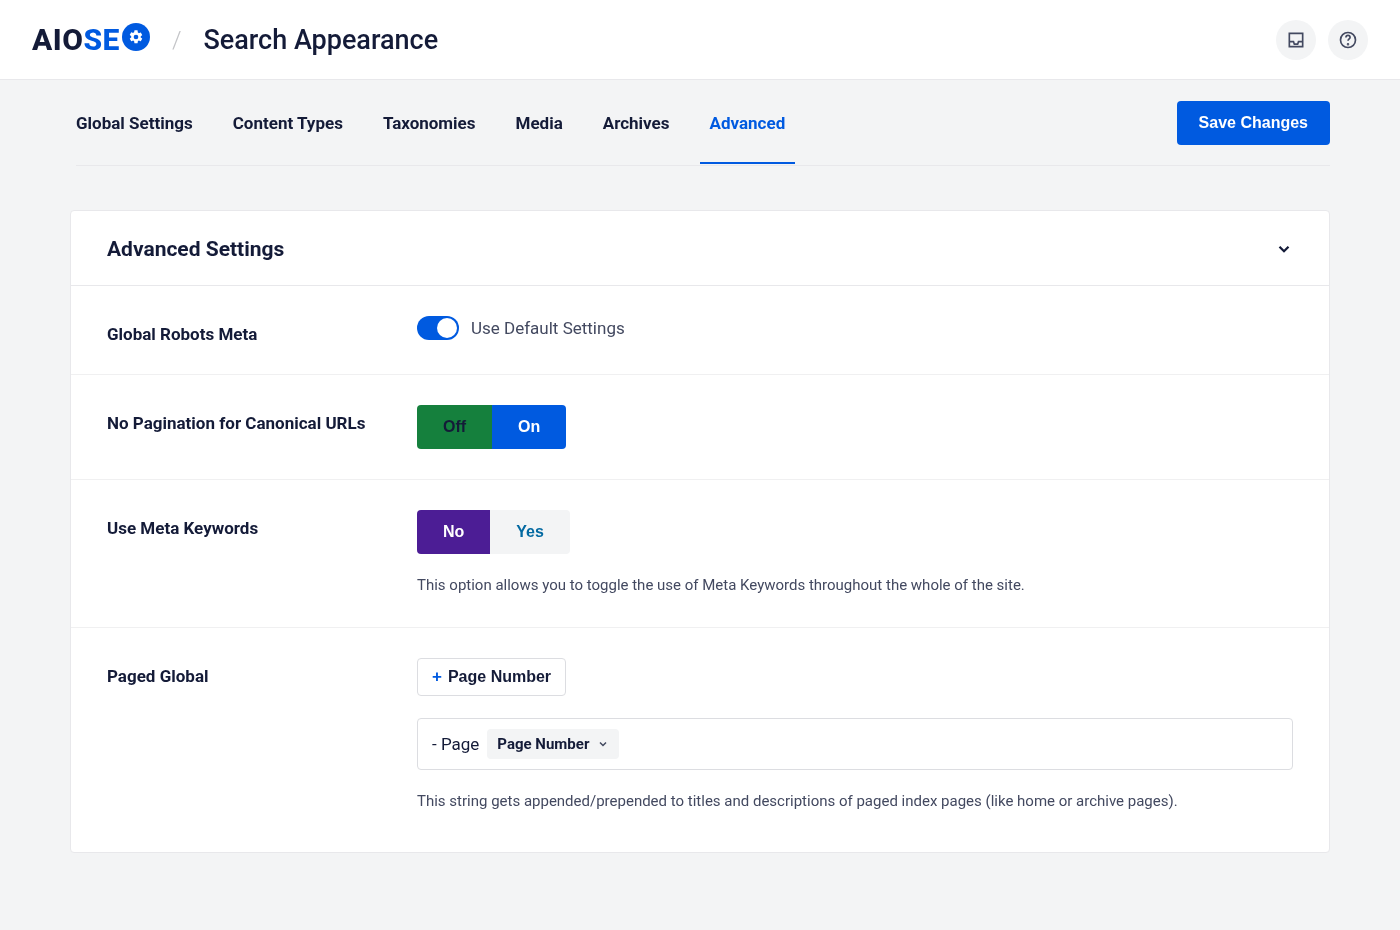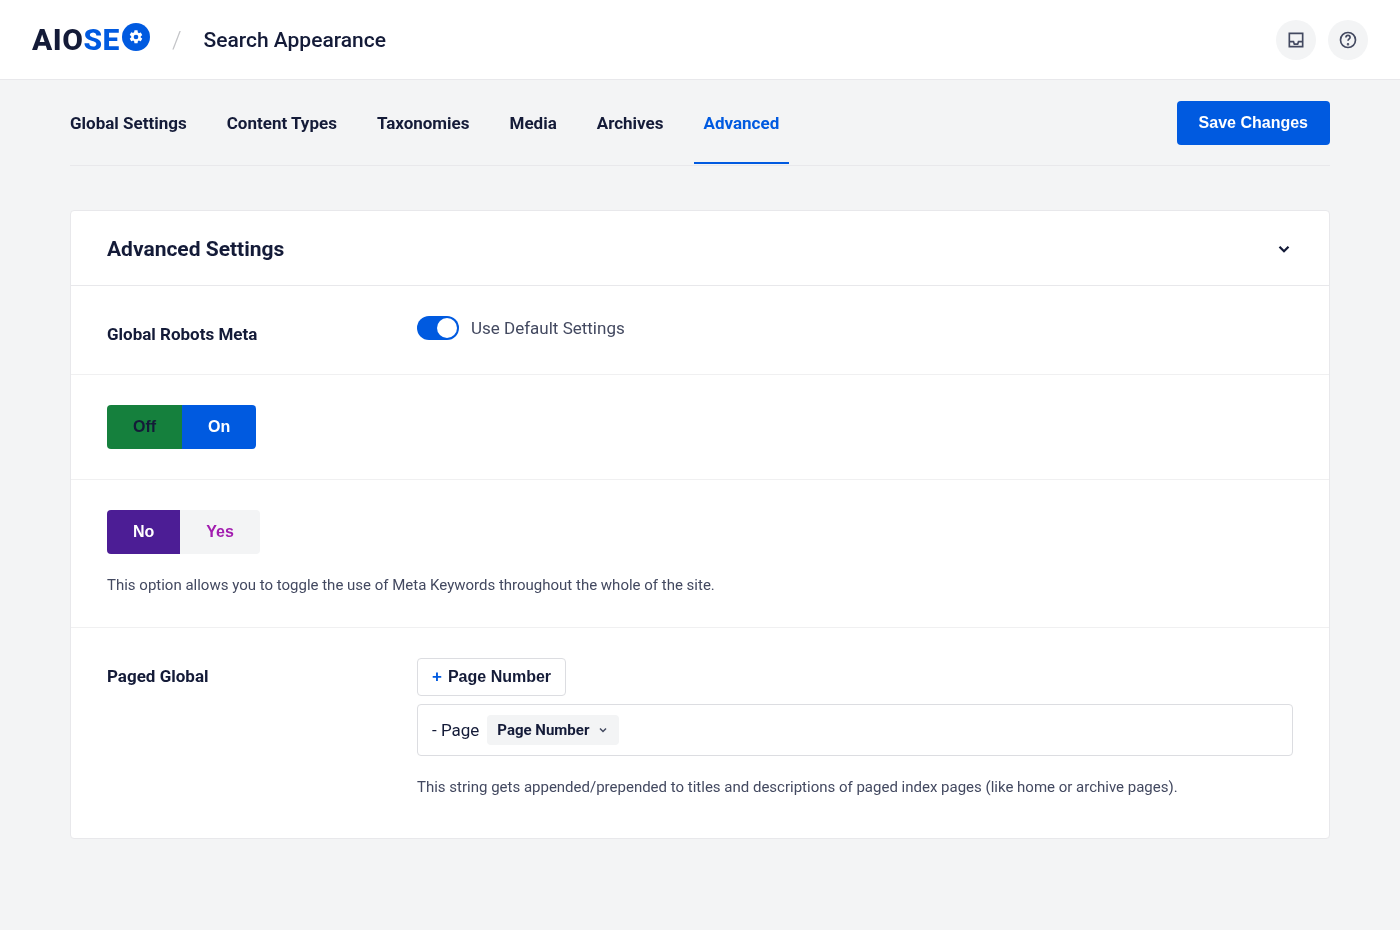--- a/index.html
+++ b/index.html
@@ -3,25 +3,25 @@
 <meta charset="utf-8">
 <style>
 * { box-sizing: border-box; margin: 0; padding: 0; }
 body { font-family: -apple-system, BlinkMacSystemFont, "Segoe UI", Roboto, sans-serif; background: #f3f4f5; color: #141b38; }
 .header { background: #fff; display: flex; align-items: center; padding: 0 32px; height: 80px; border-bottom: 1px solid #e8e8eb; }
 .logo { font-weight: 800; font-size: 30px; letter-spacing: 0.5px; display: flex; align-items: flex-start; }
 .logo .aio { color: #141b38; }
 .logo .se { color: #005ae0; }
 .logo .gear { display: inline-flex; align-items: center; justify-content: center; width: 28px; height: 28px; border-radius: 50%; background: #005ae0; color: #fff; font-size: 16px; margin-left: 2px; position: relative; top: 1px; }
 .header-divider { color: #c3c4c7; font-size: 24px; margin: 0 22px; font-weight: 300; }
-.header-title { font-size: 21px; color: #141b38; font-weight: 500; }
+.header-title { font-size: 27px; color: #141b38; font-weight: 500; }
 .header-actions { margin-left: auto; display: flex; gap: 12px; }
 .icon-btn { width: 40px; height: 40px; border-radius: 50%; background: #f3f4f5; display: flex; align-items: center; justify-content: center; cursor: pointer; }
 .container { max-width: 1320px; margin: 0 auto; padding: 0 30px; }
-.tabs-bar { display: flex; align-items: center; height: 86px; border-bottom: 1px solid #e8e8eb; }
+.tabs-bar { display: flex; align-items: center; height: 86px; border-bottom: 1px solid #e8e8eb; margin-left: 6px; }
 .tabs { display: flex; gap: 40px; }
 .tab { font-size: 17px; font-weight: 700; color: #141b38; cursor: pointer; padding-bottom: 30px; padding-top: 30px; position: relative; }
 .tab.active { color: #005ae0; }
 .tab.active::after { content: ""; position: absolute; left: -10px; right: -10px; bottom: -1px; height: 2px; background: #005ae0; }
 .save-btn { margin-left: auto; background: #005ae0; color: #fff; font-weight: 700; font-size: 16px; border: none; border-radius: 4px; padding: 13px 22px; cursor: pointer; }
 .card { background: #fff; border-radius: 4px; margin-top: 44px; border: 1px solid #e8e8eb; margin-bottom: 40px; }
 .card-header { padding: 26px 36px 24px; display: flex; align-items: center; justify-content: space-between; border-bottom: 1px solid #e8e8eb; }
 .card-header h2 { font-size: 21px; font-weight: 700; }
 .section { display: flex; padding: 30px 36px; border-bottom: 1px solid #f0f0f1; }
 .section:last-child { border-bottom: none; padding-bottom: 40px; }
@@ -29,25 +29,25 @@
 .section-content { flex: 1; }
 .toggle-wrap { display: flex; align-items: center; gap: 12px; }
 .toggle { width: 42px; height: 24px; border-radius: 12px; background: #005ae0; position: relative; cursor: pointer; }
 .toggle-knob { position: absolute; right: 2px; top: 2px; width: 20px; height: 20px; border-radius: 50%; background: #fff; }
 .toggle-label { font-size: 17px; color: #434960; }
 .seg-group { display: inline-flex; border-radius: 4px; overflow: hidden; }
 .seg { padding: 13px 26px; font-size: 16px; font-weight: 700; cursor: pointer; border: none; }
 .seg.off-inactive { background: #15803d; color: #141b38; }
 .seg.on-active { background: #005ae0; color: #fff; }
 .seg.no-active { background: #4c1d95; color: #fff; }
-.seg.yes-inactive { background: #f3f4f5; color: #a21caf; }
+.seg.yes-inactive { background: #f3f4f5; color: #0369a1; }
 .desc { font-size: 15px; color: #434960; margin-top: 20px; line-height: 1.5; }
 .tag-btn { display: inline-flex; align-items: center; gap: 4px; border: 1px solid #dcdde1; border-radius: 4px; padding: 8px 14px; font-size: 16px; font-weight: 700; color: #141b38; cursor: pointer; background: #fff; }
 .tag-btn .plus { color: #005ae0; font-weight: 900; font-size: 17px; margin-right: 2px; }
-.format-input { margin-top: 8px; border: 1px solid #dcdde1; border-radius: 4px; padding: 10px 14px; display: flex; align-items: center; gap: 8px; width: 100%; }
+.format-input { margin-top: 22px; border: 1px solid #dcdde1; border-radius: 4px; padding: 10px 14px; display: flex; align-items: center; gap: 8px; width: 100%; }
 .format-text { font-size: 17px; color: #141b38; }
 .format-chip { background: #f3f4f5; border-radius: 4px; padding: 6px 10px; display: inline-flex; align-items: center; gap: 8px; font-size: 15px; font-weight: 700; cursor: pointer; }
 svg { display: block; }
 </style>
 </head>
 <body>
 
 <div class="header">
   <div class="logo">
     <span class="aio">AIO</span>
@@ -106,29 +106,31 @@
         <div class="toggle-wrap">
           <div class="toggle">
             <div class="toggle-knob"></div>
           </div>
           <span class="toggle-label">Use Default Settings</span>
         </div>
       </div>
     </div>
 
     <div class="section">
+      <div class="section-label">No Pagination for Canonical URLs</div>
       <div class="section-content">
         <div class="seg-group">
           <button class="seg off-inactive">Off</button>
           <button class="seg on-active">On</button>
         </div>
       </div>
     </div>
 
     <div class="section">
+      <div class="section-label">Use Meta Keywords</div>
       <div class="section-content">
         <div class="seg-group">
           <button class="seg no-active">No</button>
           <button class="seg yes-inactive">Yes</button>
         </div>
         <div class="desc">This option allows you to toggle the use of Meta Keywords throughout the whole of the site.</div>
       </div>
     </div>
 
     <div class="section">

